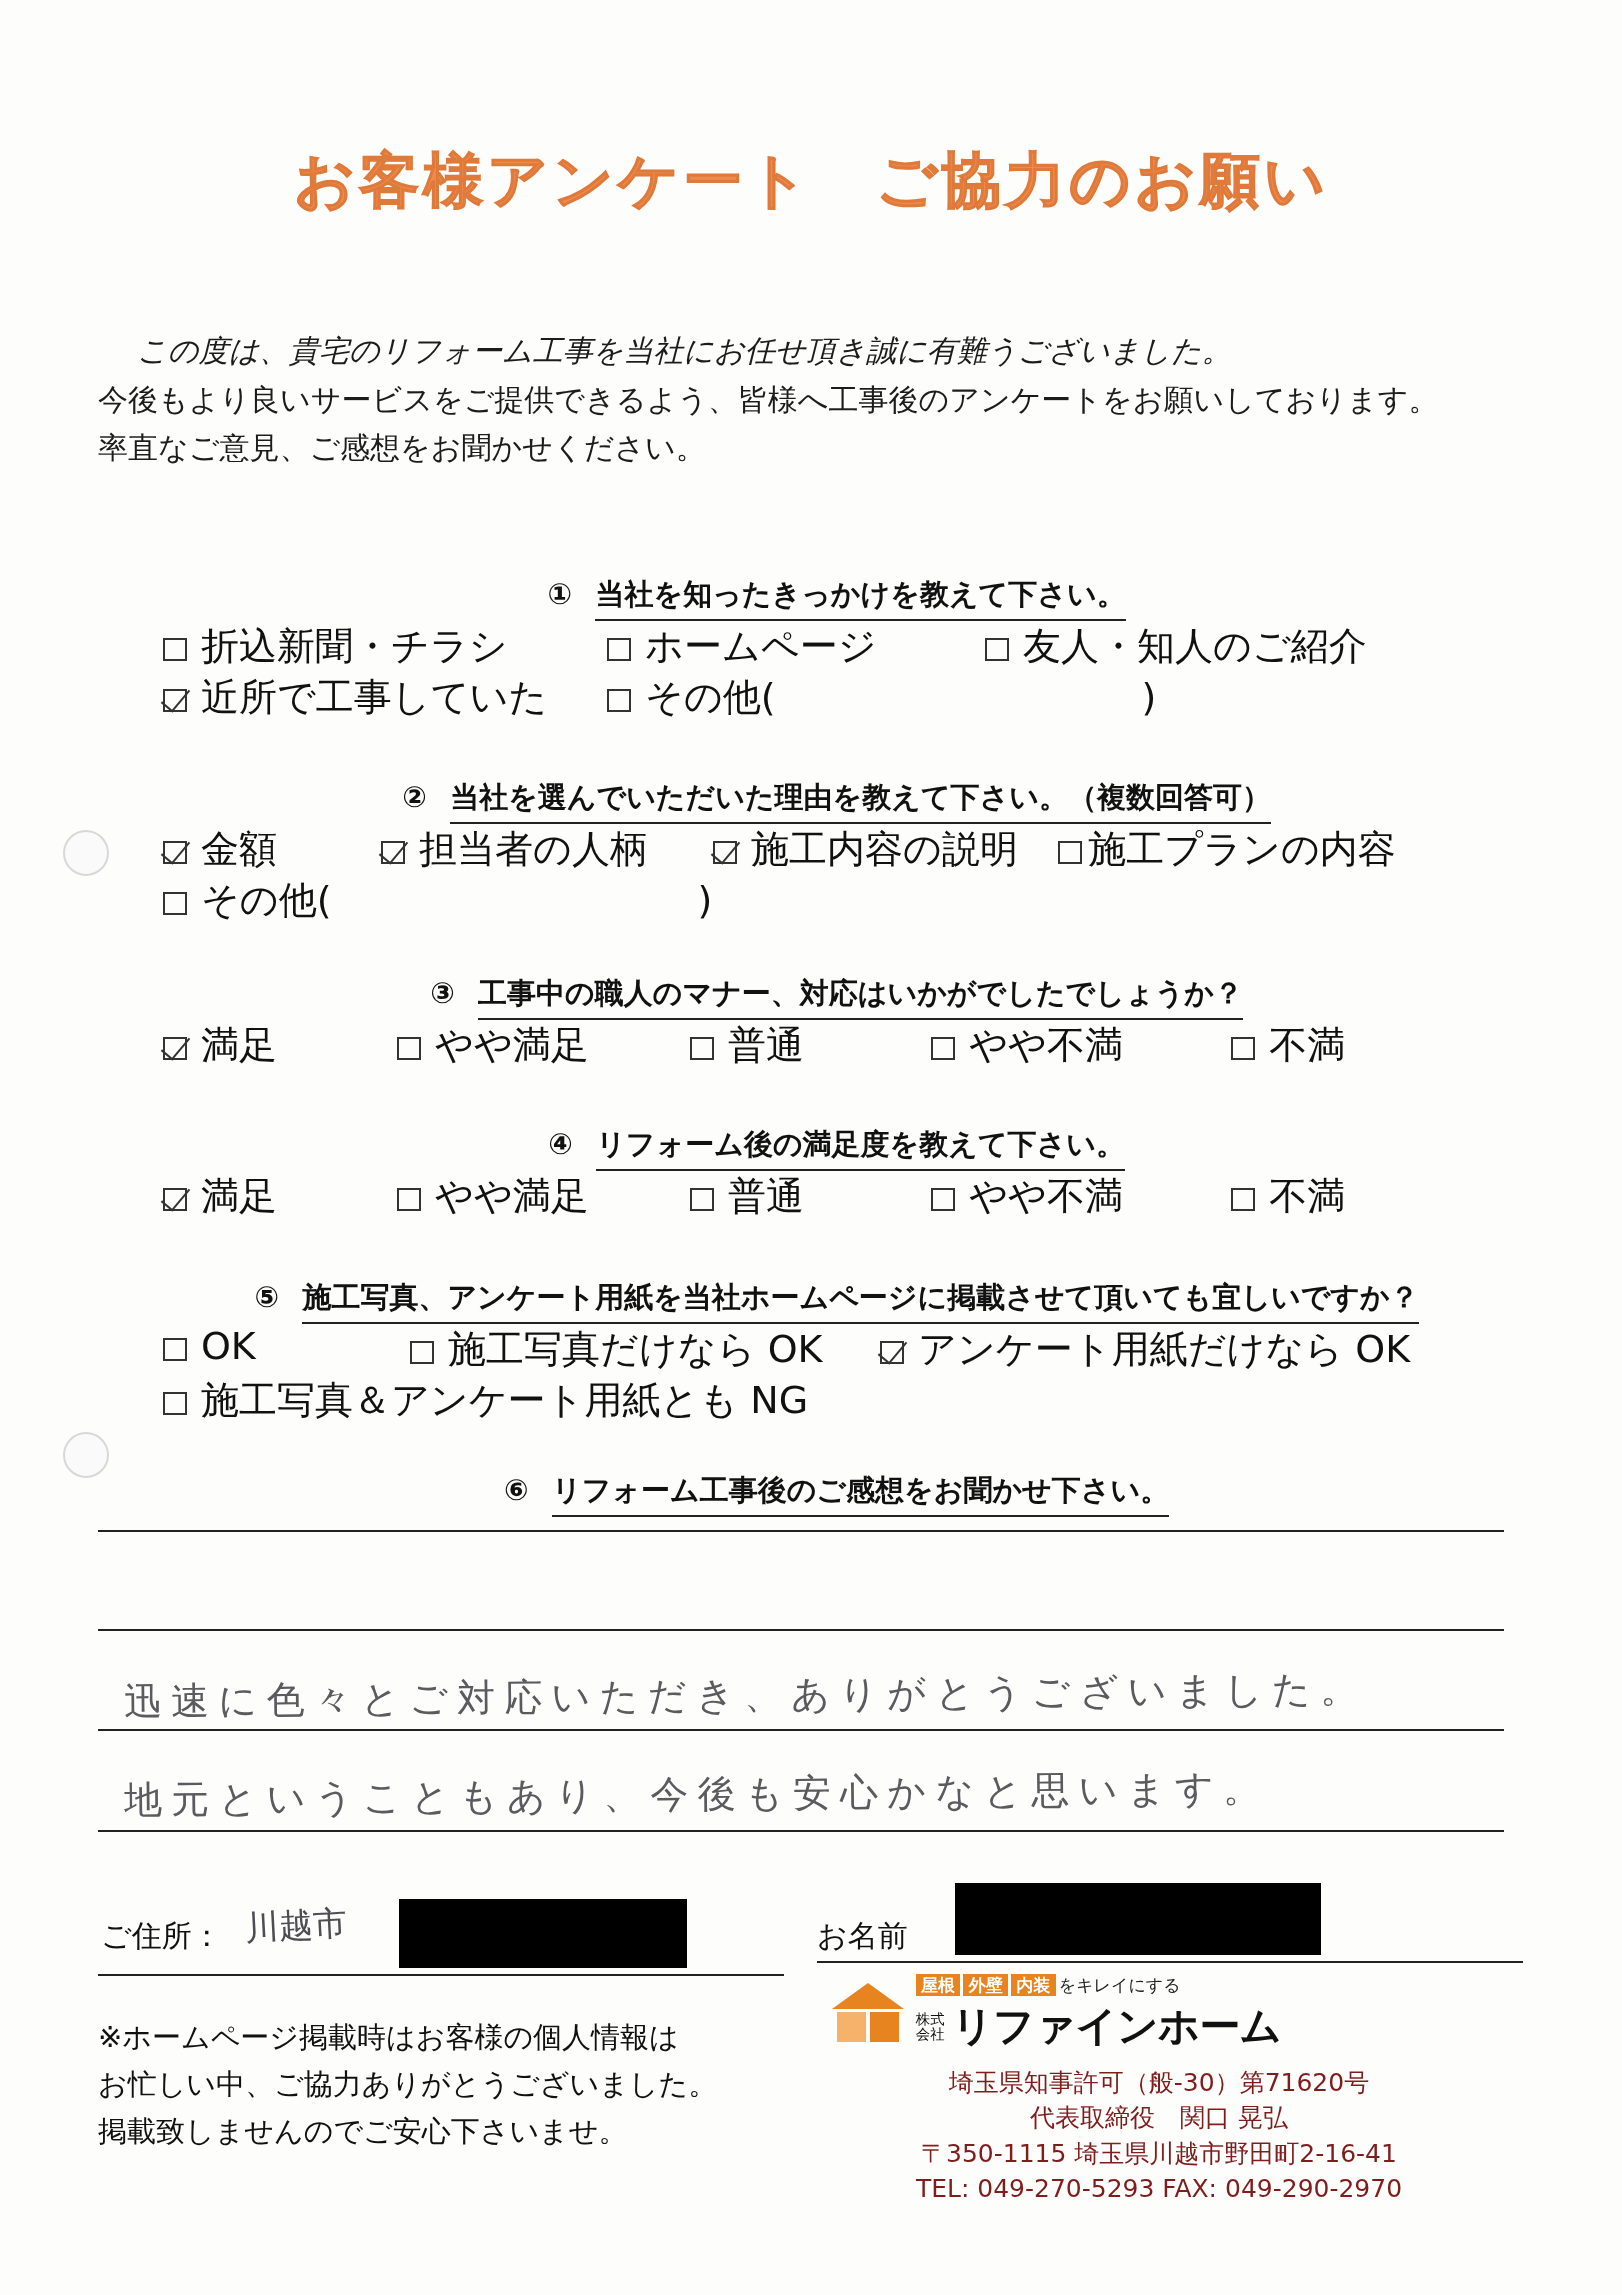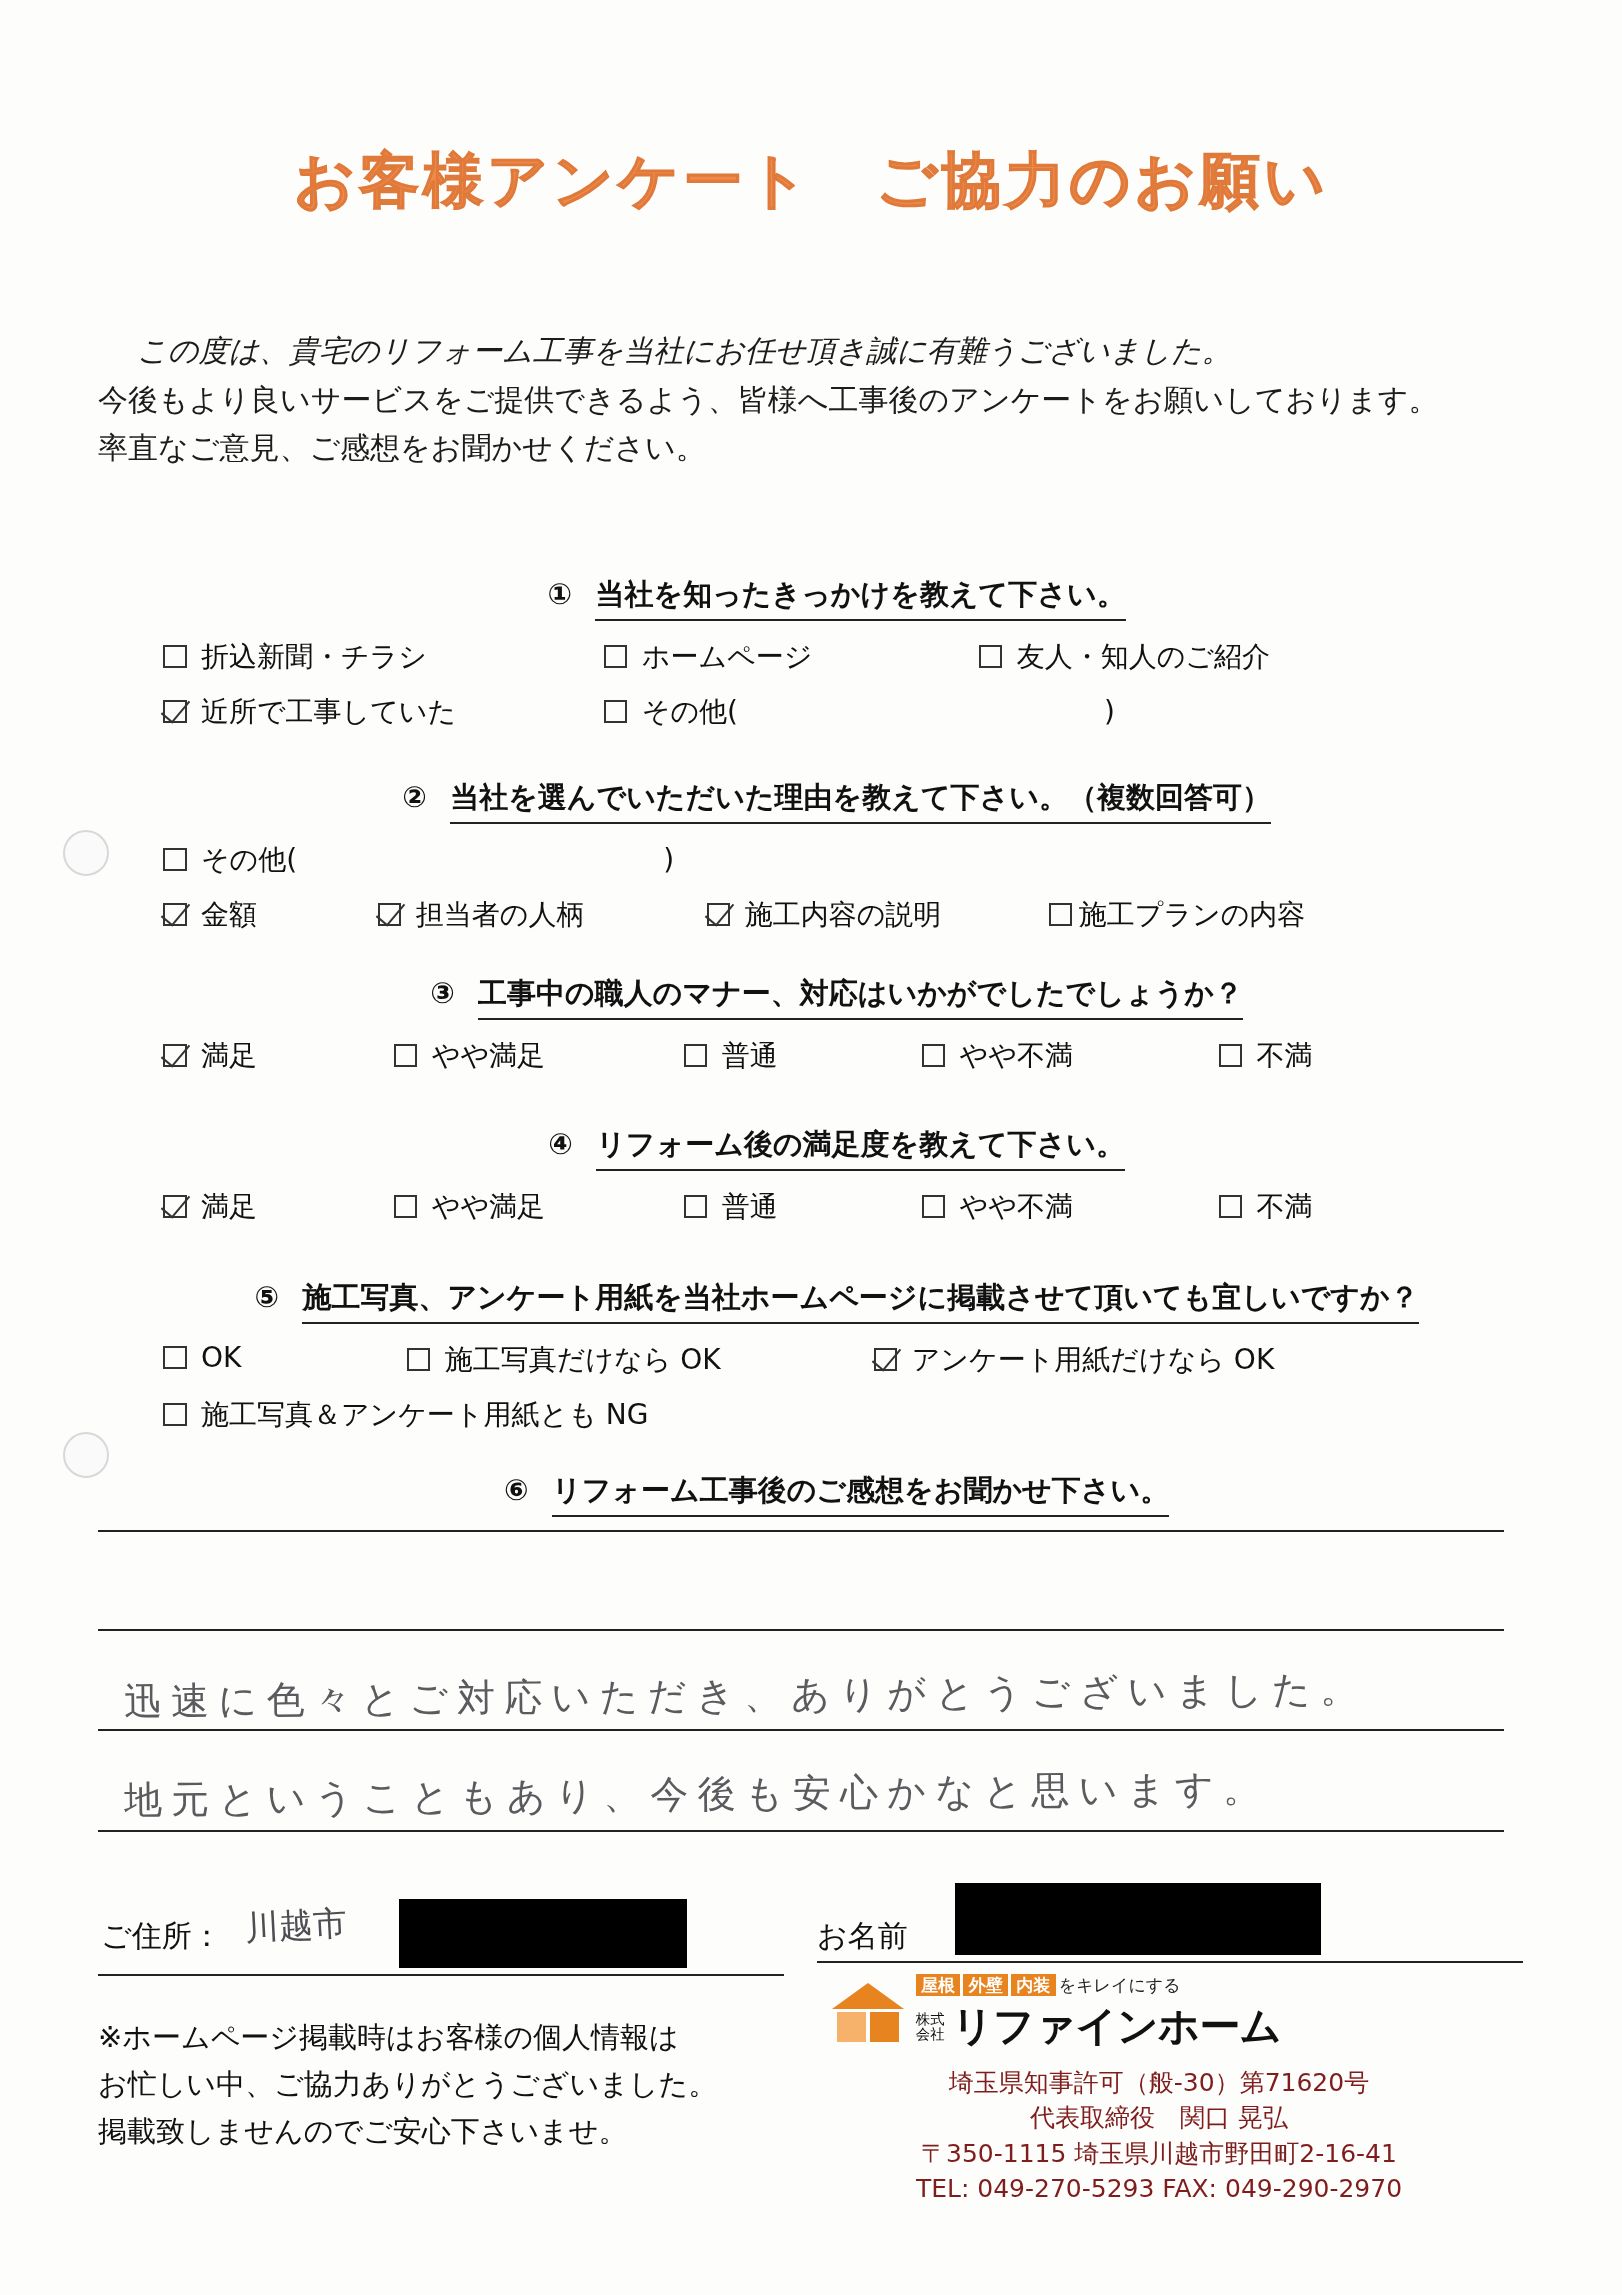--- a/index.html
+++ b/index.html
@@ -59,24 +59,23 @@
     text-align: center;
   }
   .qnum { display: inline-block; width: 51px; }
   .qtext {
     border-bottom: 2px solid #222;
     padding-bottom: 3.9px;
     display: inline-block;
   }
 
   .optrow {
-    font-size: 28px;
+    font-size: 38px;
     color: #111;
     white-space: nowrap;
-    margin-top: 17px;
     padding-left: 52px;
   }
   .opt {
     display: inline-block;
     vertical-align: top;
   }
   .box {
     display: inline-block;
     width: 23.5px;
     height: 23.5px;
@@ -264,36 +263,36 @@
       </span>
     </div>
   </div>
 
   <div class="qblock" style="top:778px;">
     <div class="qhead">
       <span class="qnum">②</span>
       <span class="qtext">当社を選んでいただいた理由を教えて下さい。（複数回答可）</span>
     </div>
     <div class="optrow">
-      <span class="opt">
-        <span class="box"></span><span>その他(</span><span class="blank-line"></span><span>)</span>
-      </span>
-    </div>
-    <div class="optrow">
       <span class="opt" style="width:206px;">
         <span class="box checked"></span><span>金額</span>
       </span>
       <span class="opt" style="width:320px;">
         <span class="box checked"></span><span>担当者の人柄</span>
       </span>
       <span class="opt" style="width:333px;">
         <span class="box checked"></span><span>施工内容の説明</span>
       </span>
       <span class="opt">
         <span class="box plain"></span><span>施工プランの内容</span>
+      </span>
+    </div>
+    <div class="optrow">
+      <span class="opt">
+        <span class="box"></span><span>その他(</span><span class="blank-line"></span><span>)</span>
       </span>
     </div>
   </div>
 
   <div class="qblock" style="top:974px;">
     <div class="qhead">
       <span class="qnum">③</span>
       <span class="qtext">工事中の職人のマナー、対応はいかがでしたでしょうか？</span>
     </div>
     <div class="optrow">

